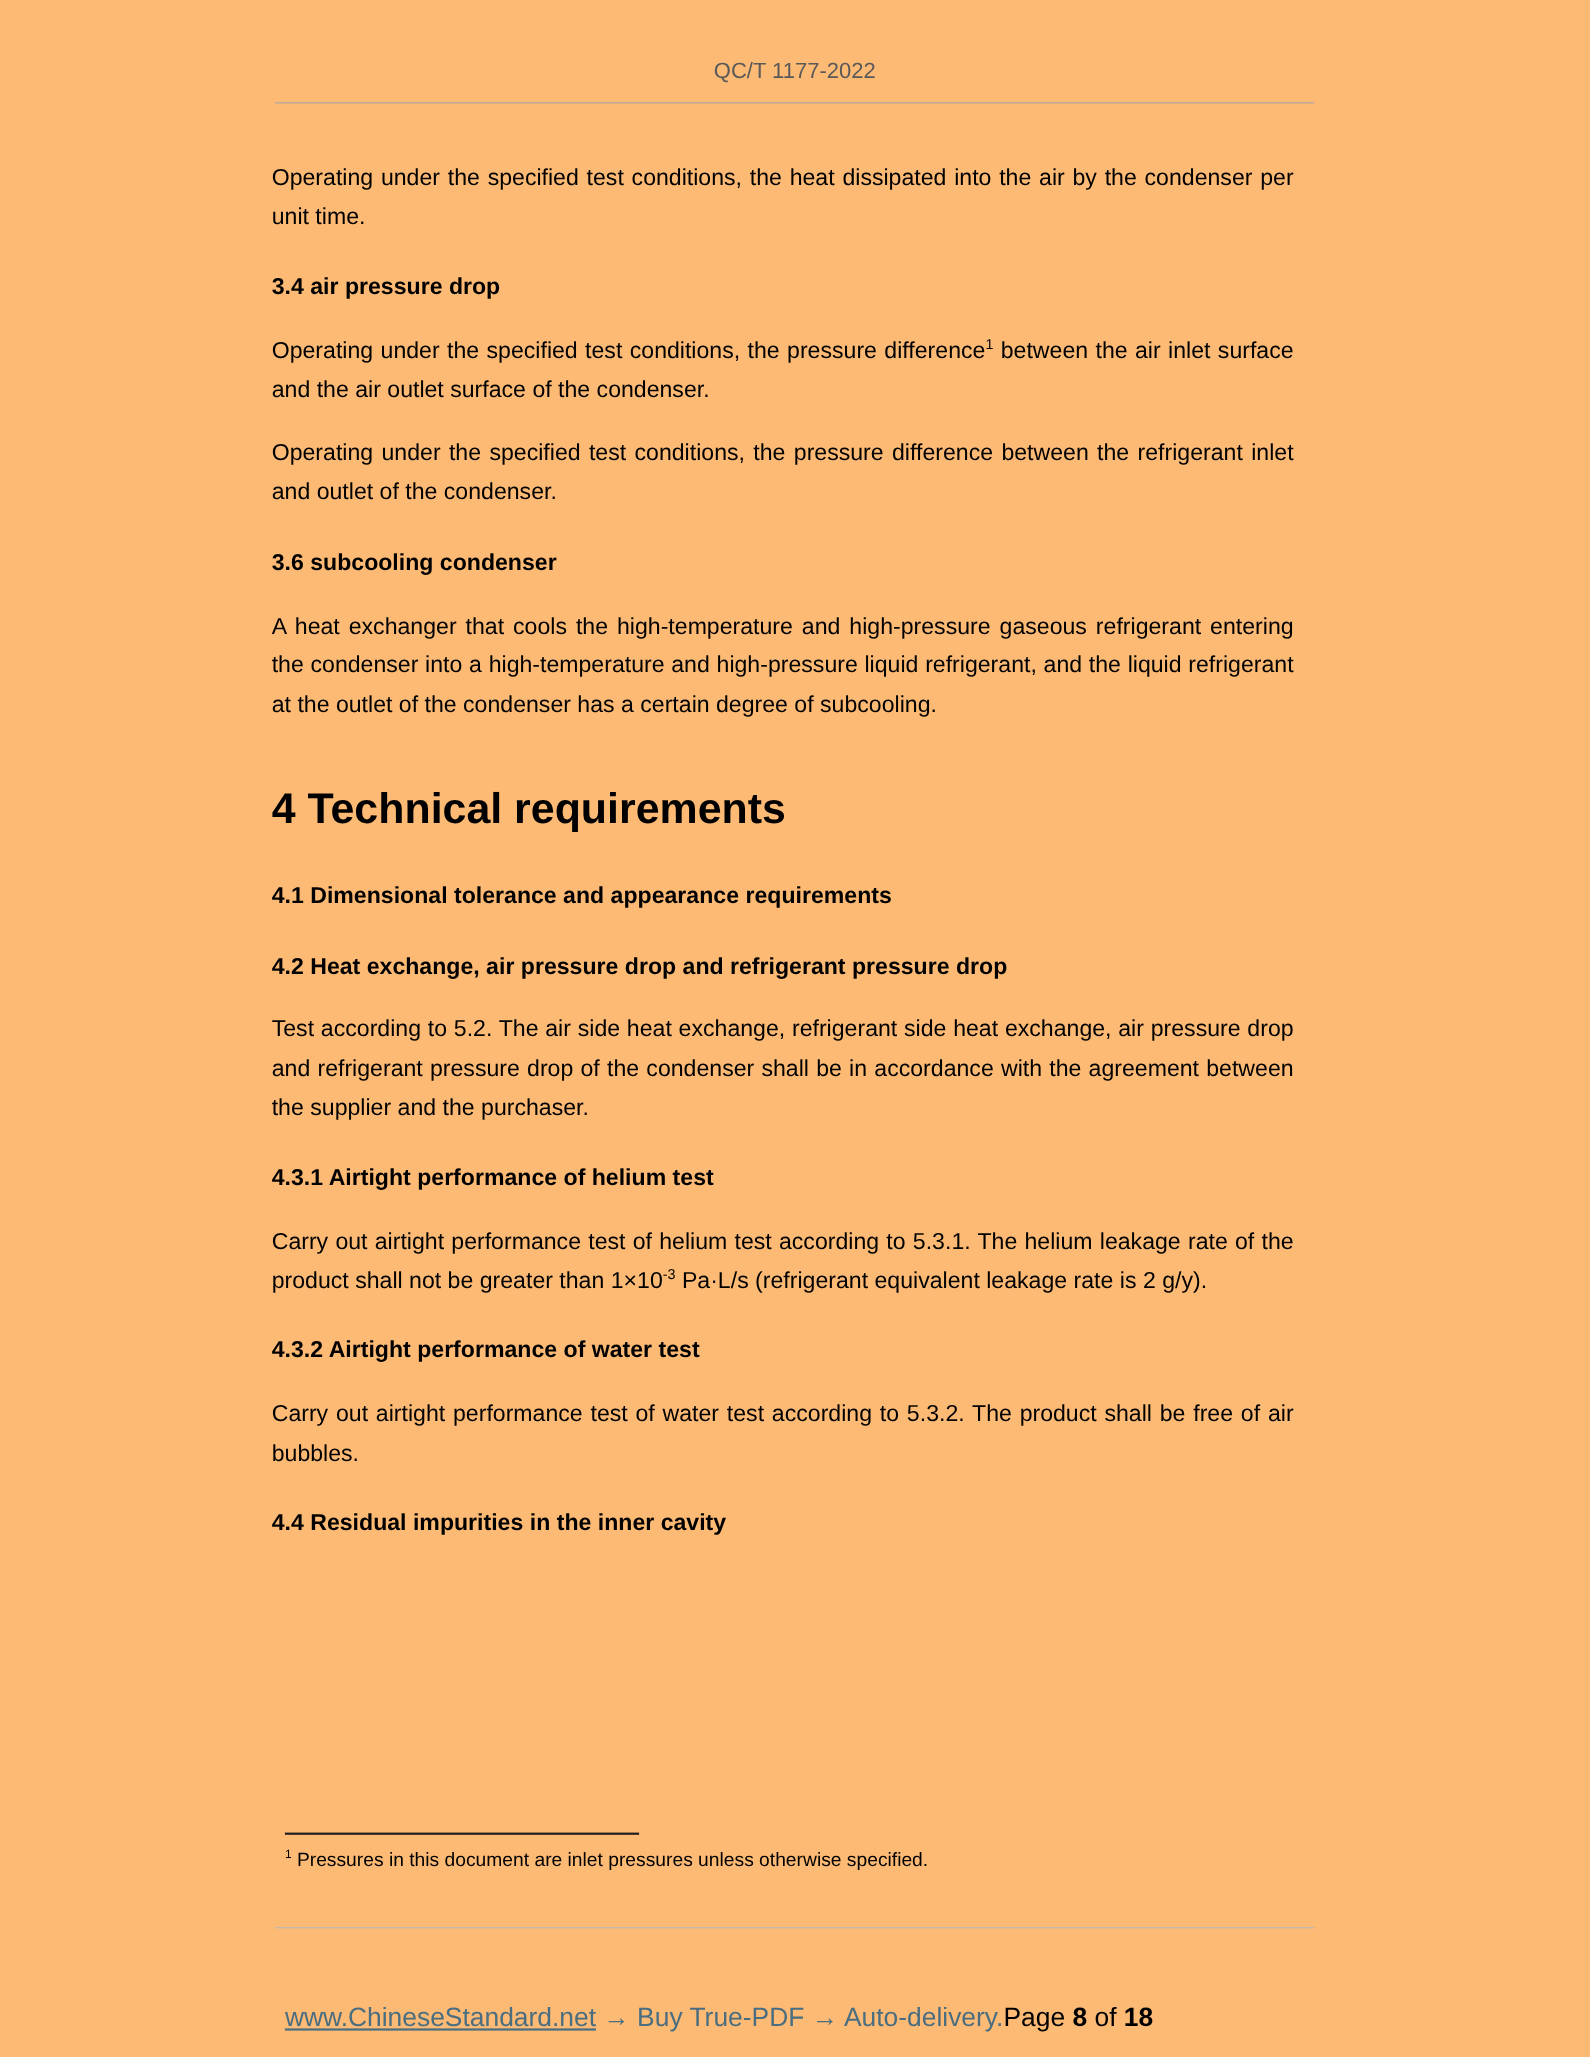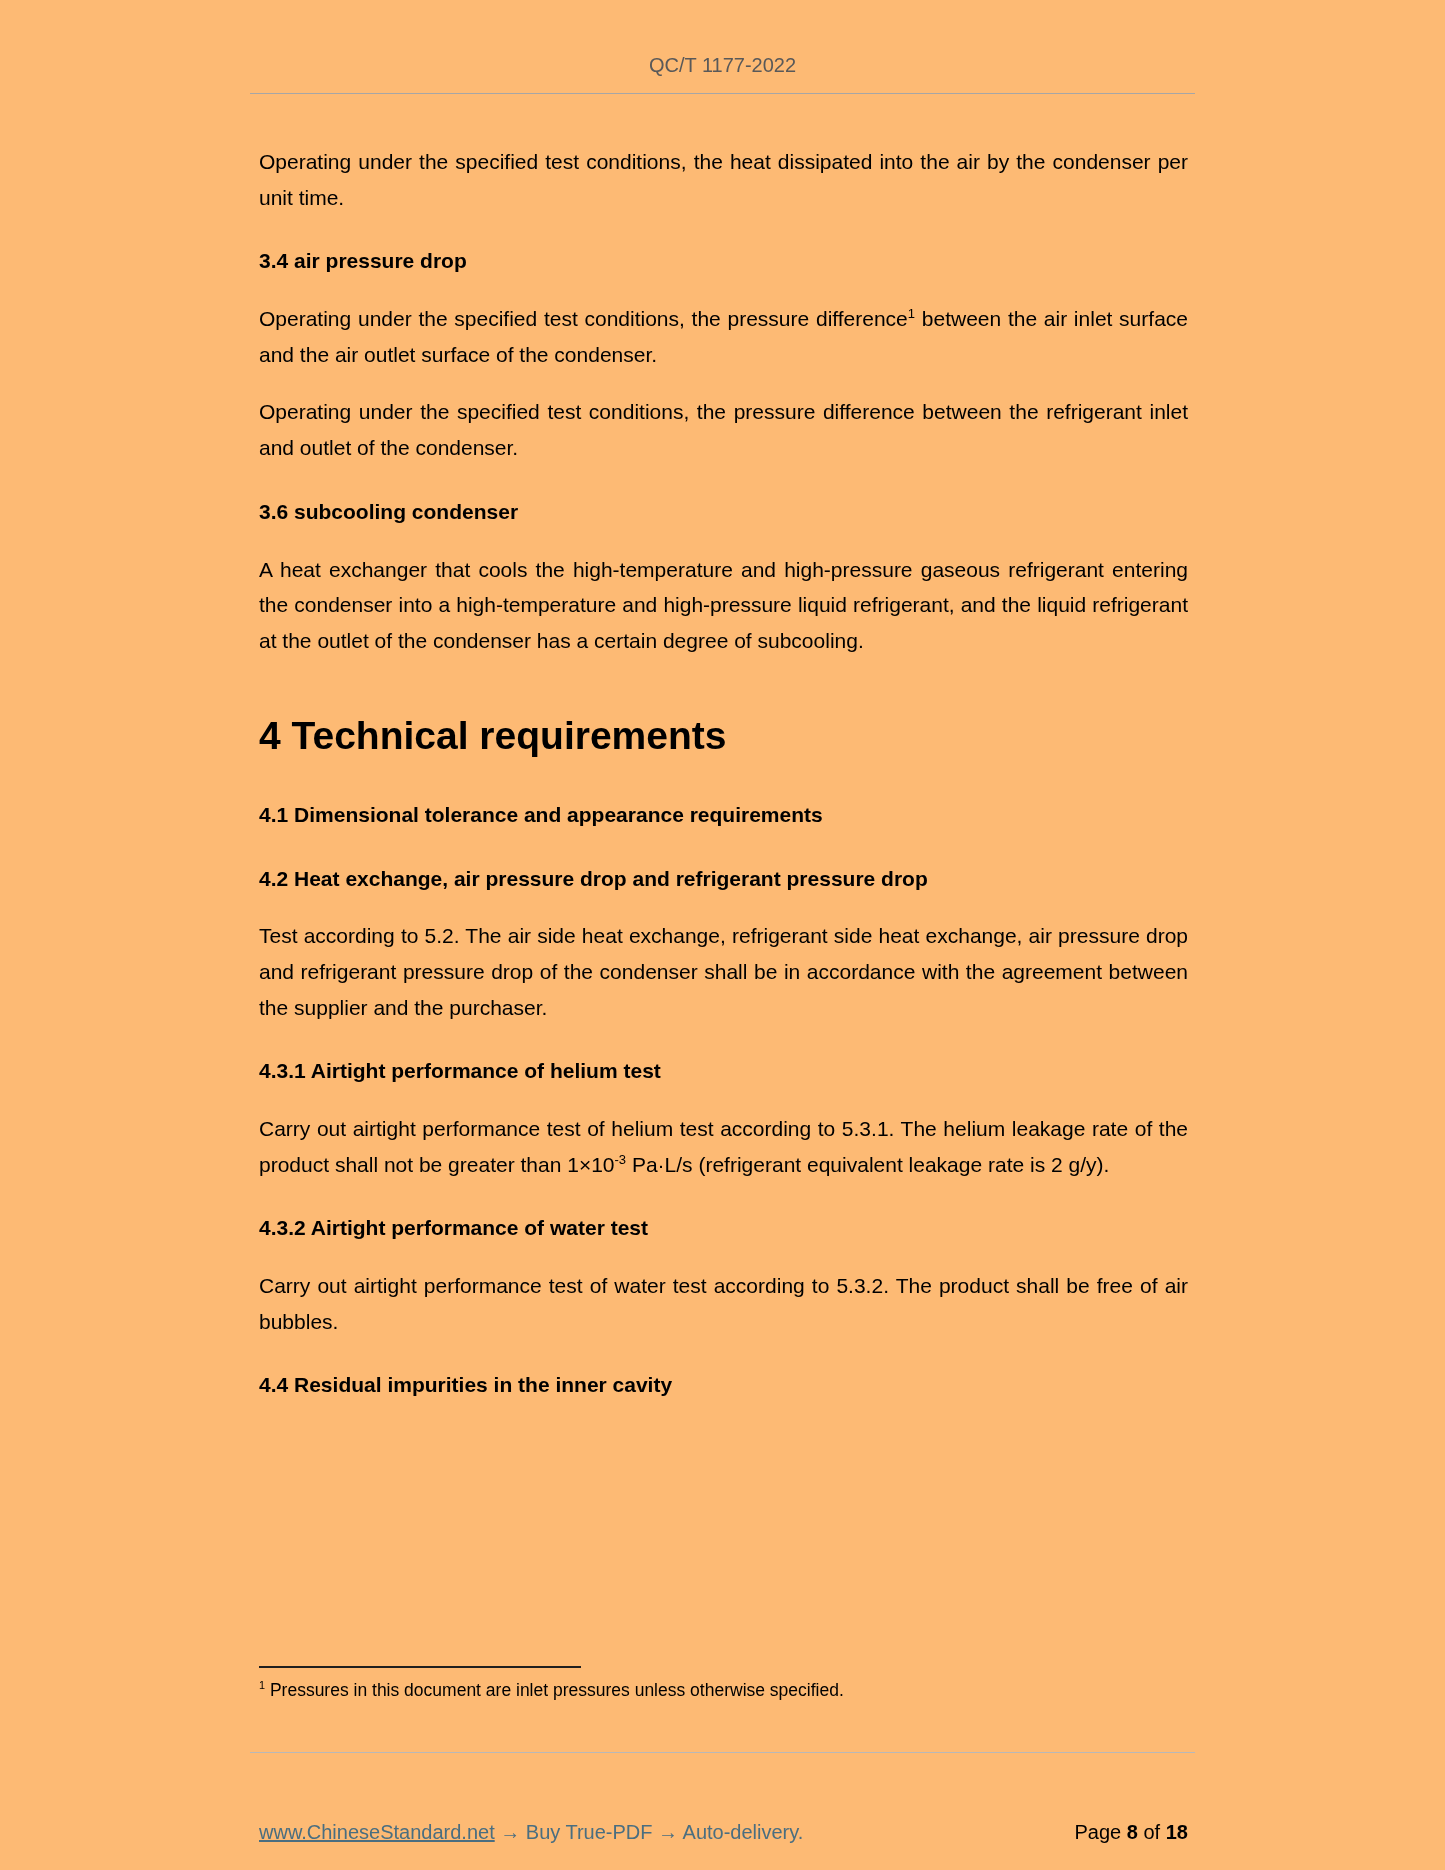--- a/index.html
+++ b/index.html
@@ -15,21 +15,21 @@
     position:absolute;
     top:54px; left:250px; right:250px;
     text-align:center;
     font-size:20px;
     color:#595959;
     padding-bottom:16px;
     border-bottom:1px solid #a6a6a6;
   }
   .content {
     position:absolute;
-    top:144px; left:259px;
+    top:144px; left:247px;
     width:929px;
     font-size:21px;
     line-height:1.7;
   }
   .content p {
     margin:0 0 22px 0;
     text-align:justify;
   }
   .h3 {
     font-size:21px;
@@ -61,23 +61,23 @@
   .footer-rule {
     position:absolute;
     left:250px; right:250px; top:1752px;
     border-top:1px solid #b8b8b8;
   }
   .footer {
     position:absolute;
     left:259px; top:1776px;
     width:929px;
     display:flex;
-    justify-content:space-between;
+    justify-content:flex-start;
     align-items:baseline;
-    font-size:20px;
+    font-size:24px;
   }
   .footer-left {
     color:#4a6e80;
   }
   .footer-link {
     color:#4a6e80;
     text-decoration:underline;
     cursor:pointer;
   }
   .footer-right {

